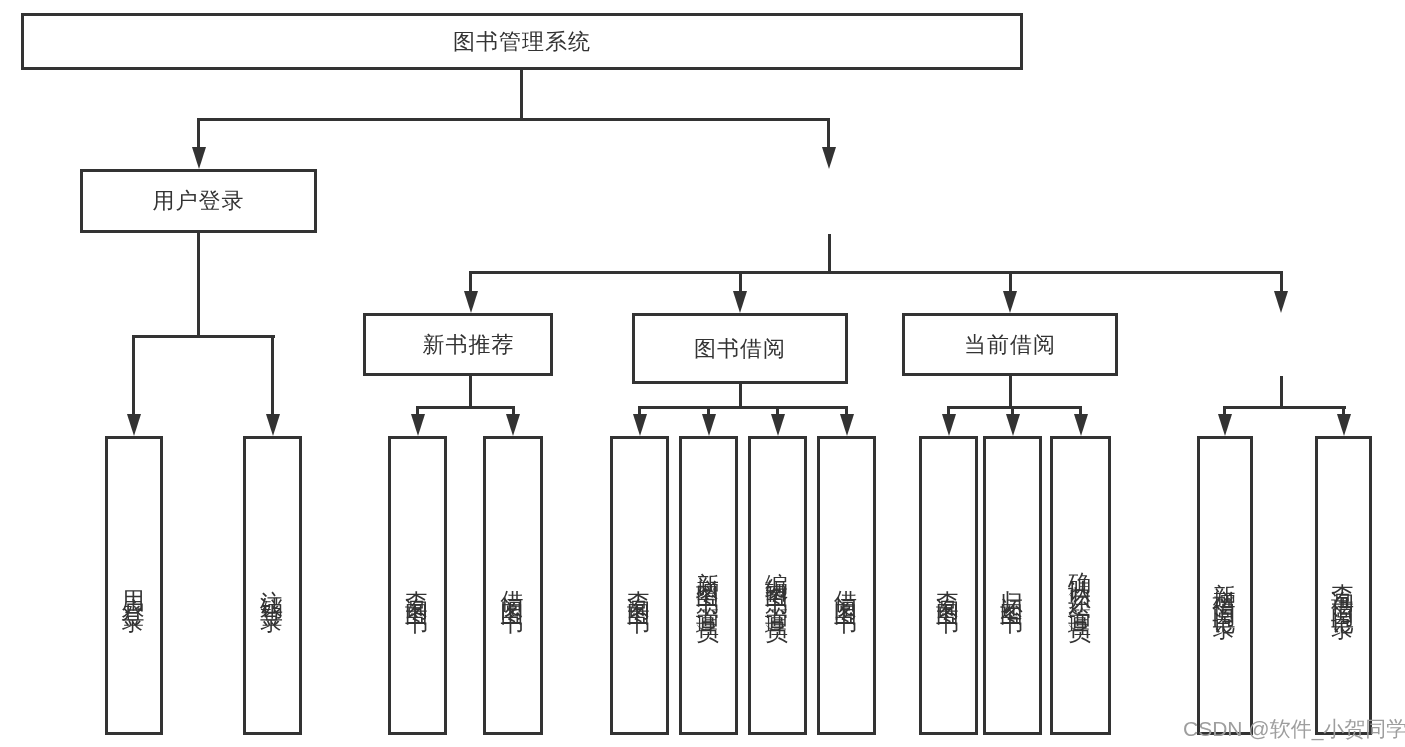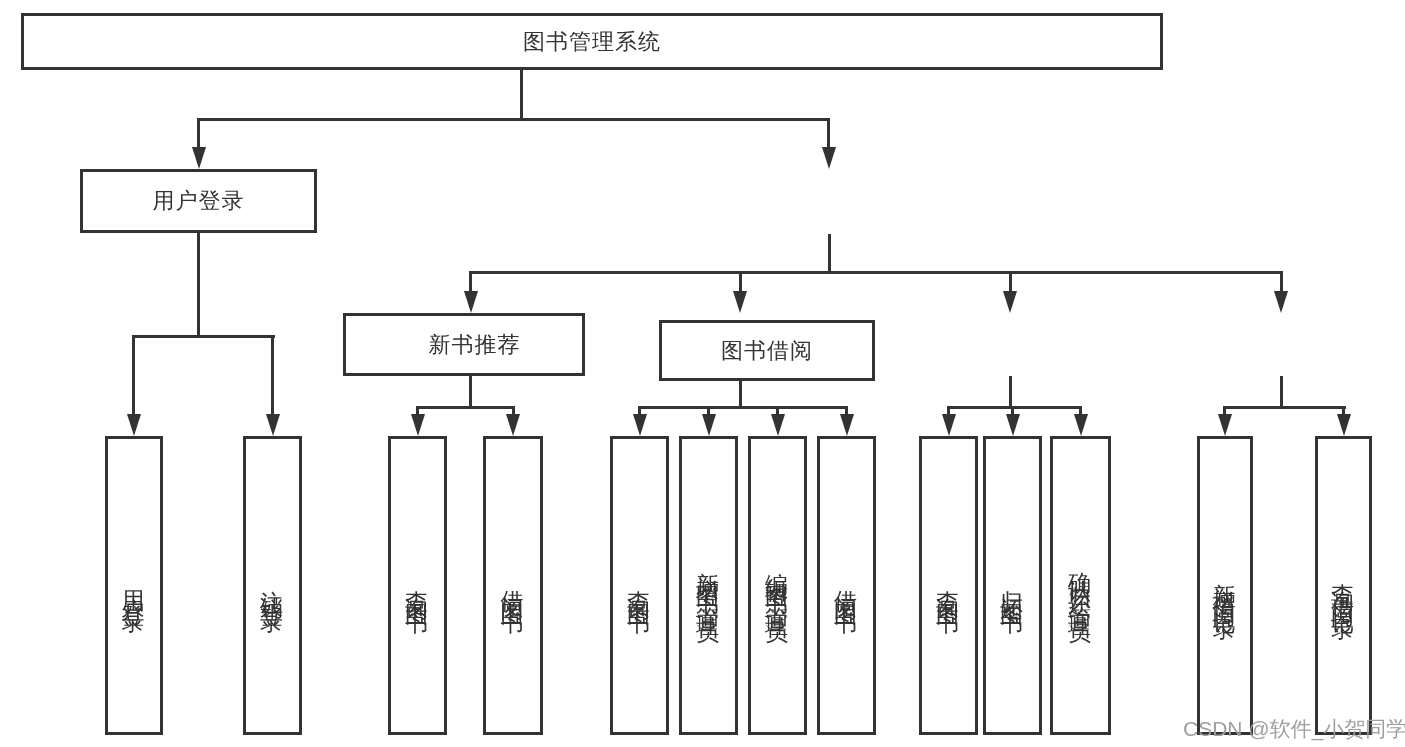--- a/index.html
+++ b/index.html
@@ -62,33 +62,36 @@
     color: #9e9e9e;
     z-index: 5;
     white-space: nowrap;
   }
 </style>
 </head>
 <body>
 
 <div class="canvas">
 
-  <div class="hbox" style="left:21px; top:13px; width:1142px; height:57px;">
+  <div class="hbox" style="left:21px; top:13px; width:1002px; height:57px;">
     <span>图书管理系统</span>
   </div>
 
   <div class="hbox" style="left:80px; top:169px; width:237px; height:64px;">
     <span>用户登录</span>
   </div>
 
-  <div class="hbox" style="left:343px; top:313px; width:242px; height:63px;padding-left:21px;">
+  <div class="hbox" style="left:363px; top:313px; width:190px; height:63px;padding-left:21px;">
     <span>新书推荐</span>
   </div>
-  <div class="hbox" style="left:632px; top:320px; width:216px; height:61px;margin-left:27px;">
+  <div class="hbox" style="left:632px; top:313px; width:216px; height:71px;">
     <span>图书借阅</span>
+  </div>
+  <div class="hbox" style="left:902px; top:313px; width:216px; height:63px;">
+    <span>当前借阅</span>
   </div>
 
   <div class="vbox" style="left:105px; top:436px; width:58px; height:299px;">
     <span class="vtext">用户登录</span>
   </div>
   <div class="vbox" style="left:243px; top:436px; width:59px; height:299px;">
     <span class="vtext">注销登录</span>
   </div>
   <div class="vbox" style="left:388px; top:436px; width:59px; height:299px;">
     <span class="vtext">查询图书</span>

